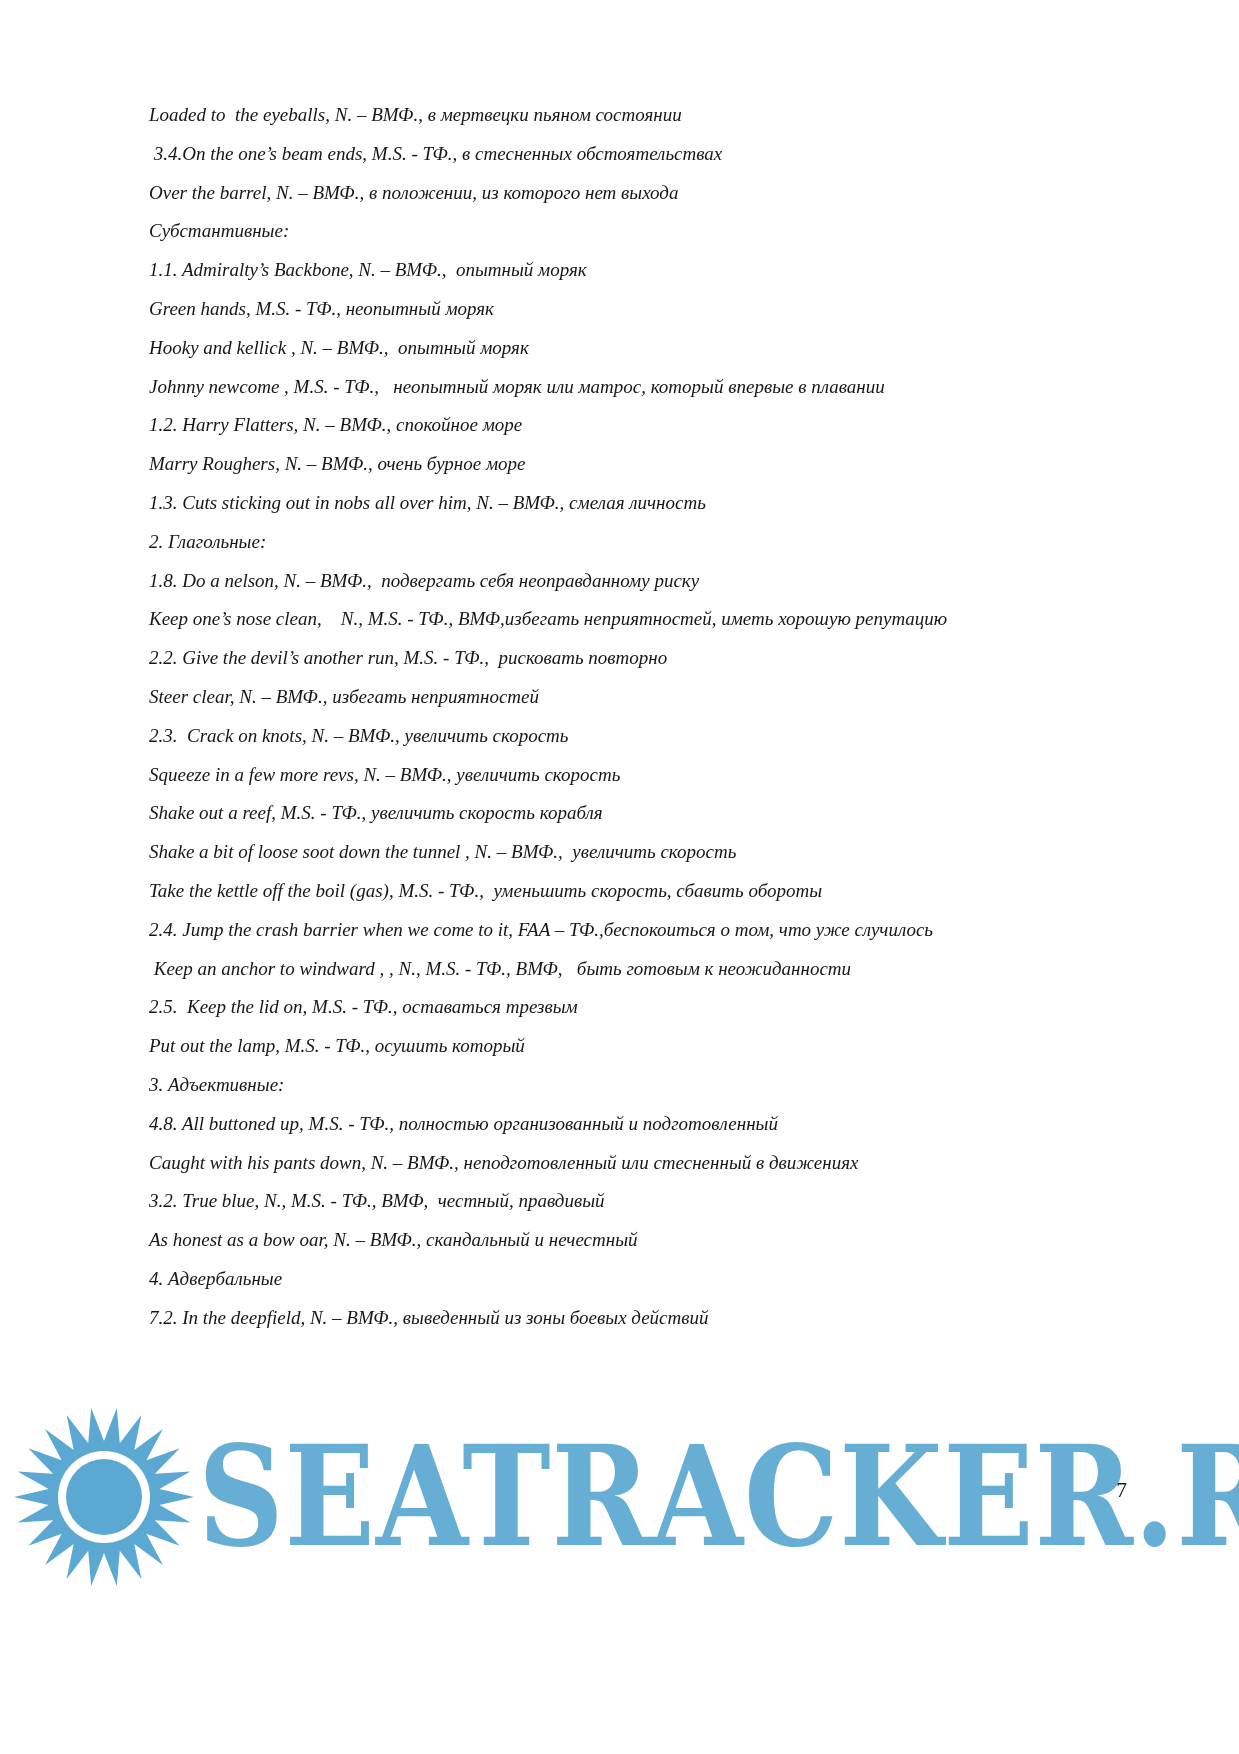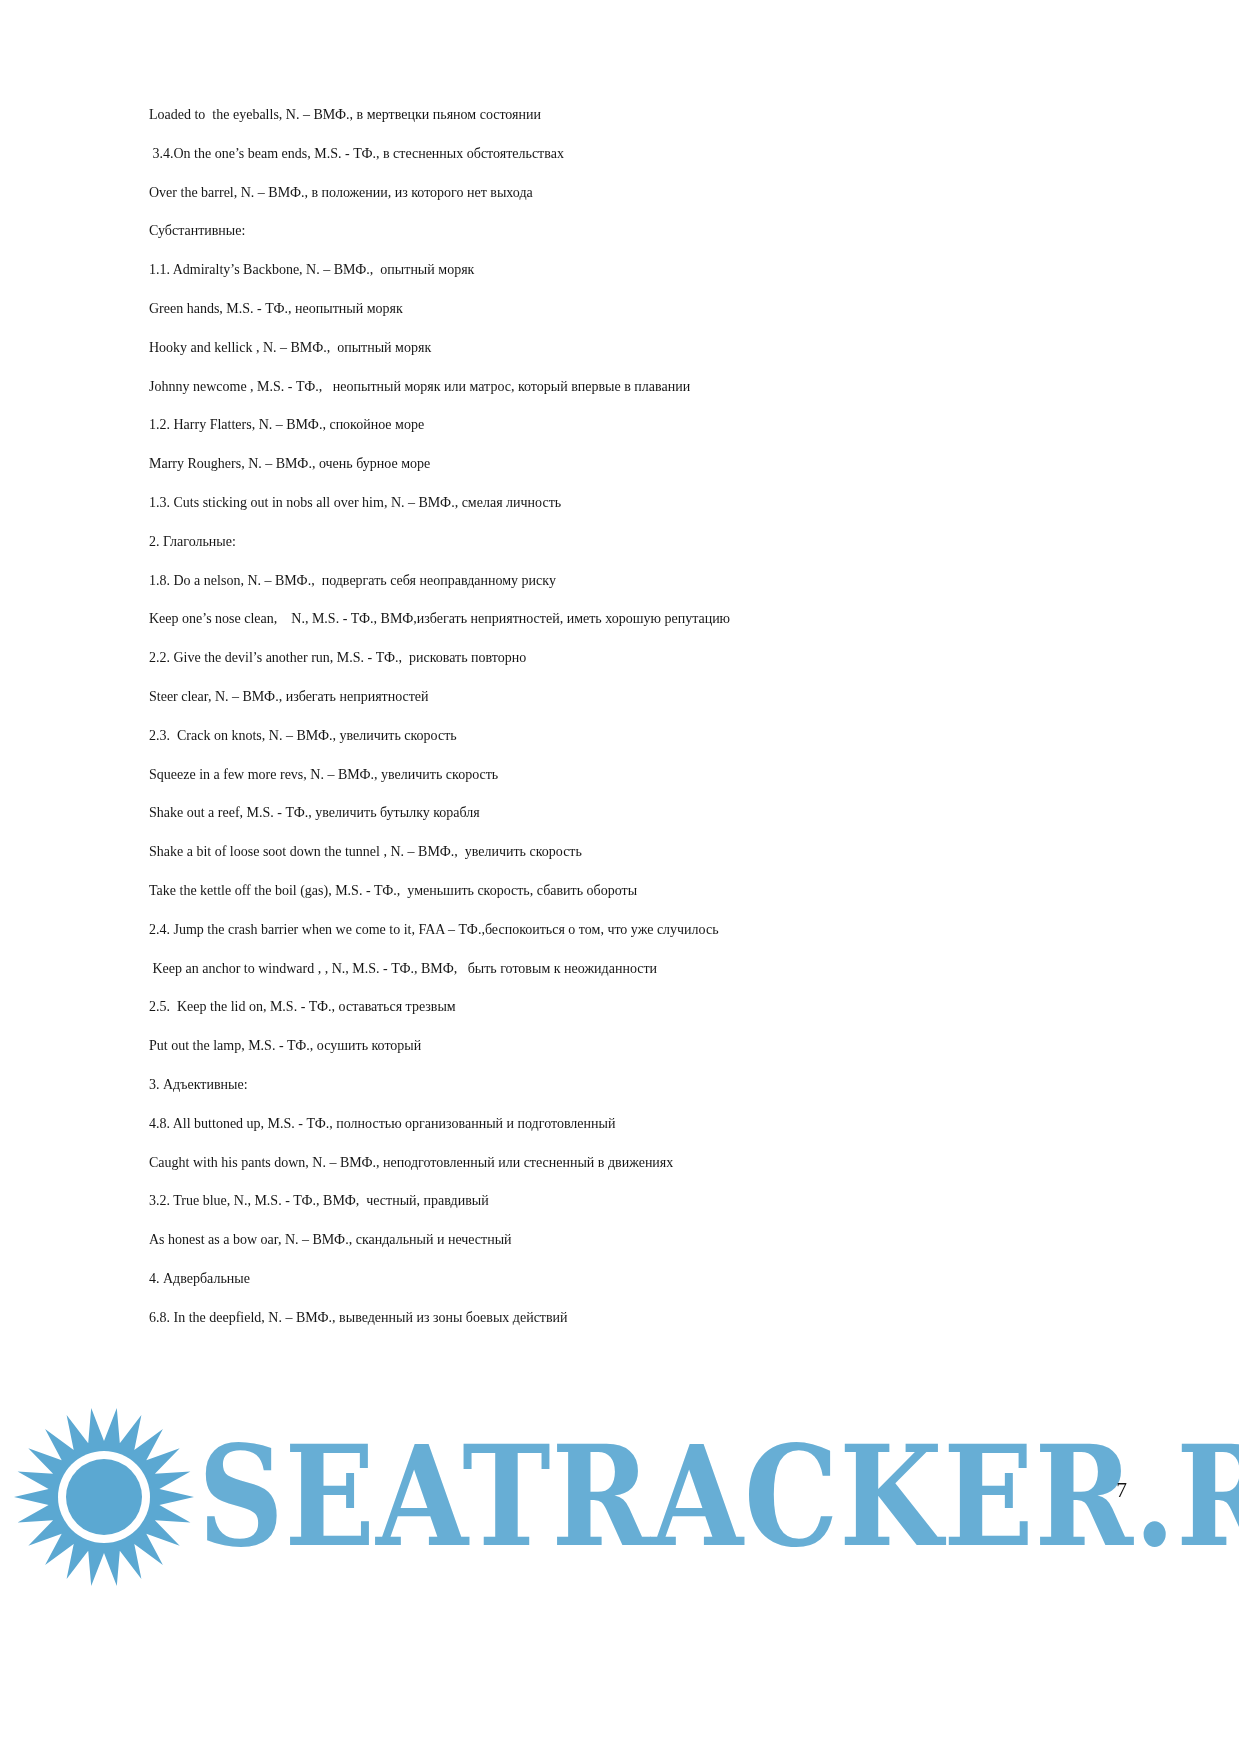--- a/index.html
+++ b/index.html
@@ -16,24 +16,25 @@
   }
 
   .content {
     position: absolute;
     left: 107px;
     right: 117px;
     top: 96px;
   }
 
   .content p {
-    font-size: 14px;
+    font-size: 19px;
     line-height: 38.8px;
     text-indent: 42px;
     white-space: pre-wrap;
+    font-style: italic;
   }
 
   .content p.justify {
     text-align: justify;
   }
 
   .watermark {
     position: absolute;
     left: 12px;
     top: 1405px;
@@ -89,34 +90,34 @@
       <p>1.2. Harry Flatters, N. – ВМФ., спокойное море</p>
       <p>Marry Roughers, N. – ВМФ., очень бурное море</p>
       <p>1.3. Cuts sticking out in nobs all over him, N. – ВМФ., смелая личность</p>
       <p>2. Глагольные:</p>
       <p>1.8. Do a nelson, N. – ВМФ.,  подвергать себя неоправданному риску</p>
       <p class="justify">Keep one’s nose clean,    N., M.S. - ТФ., ВМФ,избегать неприятностей, иметь хорошую репутацию</p>
       <p>2.2. Give the devil’s another run, M.S. - ТФ.,  рисковать повторно</p>
       <p>Steer clear, N. – ВМФ., избегать неприятностей</p>
       <p>2.3.  Crack on knots, N. – ВМФ., увеличить скорость</p>
       <p>Squeeze in a few more revs, N. – ВМФ., увеличить скорость</p>
-      <p>Shake out a reef, M.S. - ТФ., увеличить бутылку корабля</p>
+      <p>Shake out a reef, M.S. - ТФ., увеличить скорость корабля</p>
       <p>Shake a bit of loose soot down the tunnel , N. – ВМФ.,  увеличить скорость</p>
       <p>Take the kettle off the boil (gas), M.S. - ТФ.,  уменьшить скорость, сбавить обороты</p>
       <p class="justify">2.4. Jump the crash barrier when we come to it, FAA – ТФ.,беспокоиться о том, что уже случилось</p>
       <p> Keep an anchor to windward , , N., M.S. - ТФ., ВМФ,   быть готовым к неожиданности</p>
       <p>2.5.  Keep the lid on, M.S. - ТФ., оставаться трезвым</p>
       <p>Put out the lamp, M.S. - ТФ., осушить который</p>
       <p>3. Адъективные:</p>
       <p>4.8. All buttoned up, M.S. - ТФ., полностью организованный и подготовленный</p>
       <p>Caught with his pants down, N. – ВМФ., неподготовленный или стесненный в движениях</p>
       <p>3.2. True blue, N., M.S. - ТФ., ВМФ,  честный, правдивый</p>
       <p>As honest as a bow oar, N. – ВМФ., скандальный и нечестный</p>
       <p>4. Адвербальные</p>
-      <p>6.8. In the deepfield, N. – ВМФ., выведенный из зоны боевых действий</p>
+      <p>7.2. In the deepfield, N. – ВМФ., выведенный из зоны боевых действий</p>
     </div>
 
   <div class="watermark">
     <span class="wm-sun">
       <svg width="184" height="184" viewBox="0 0 184 184">
         <path id="sun-rays" fill="#5ba8d2" d="M182.0 92.0L147.4 100.0L178.4 117.4L142.9 115.3L167.7 140.7L134.3 128.7L150.9 160.0L122.3 139.1L129.4 173.9L107.8 145.7L104.8 181.1L92.0 148.0L79.2 181.1L76.2 145.7L54.6 173.9L61.7 139.1L33.1 160.0L49.7 128.7L16.3 140.7L41.1 115.3L5.6 117.4L36.6 100.0L2.0 92.0L36.6 84.0L5.6 66.6L41.1 68.7L16.3 43.3L49.7 55.3L33.1 24.0L61.7 44.9L54.6 10.1L76.2 38.3L79.2 2.9L92.0 36.0L104.8 2.9L107.8 38.3L129.4 10.1L122.3 44.9L150.9 24.0L134.3 55.3L167.7 43.3L142.9 68.7L178.4 66.6L147.4 84.0Z"></path>
         <circle cx="92" cy="92" r="46" fill="#ffffff"></circle>
         <circle cx="92" cy="92" r="38" fill="#5ba8d2"></circle>
       </svg>
     </span>

